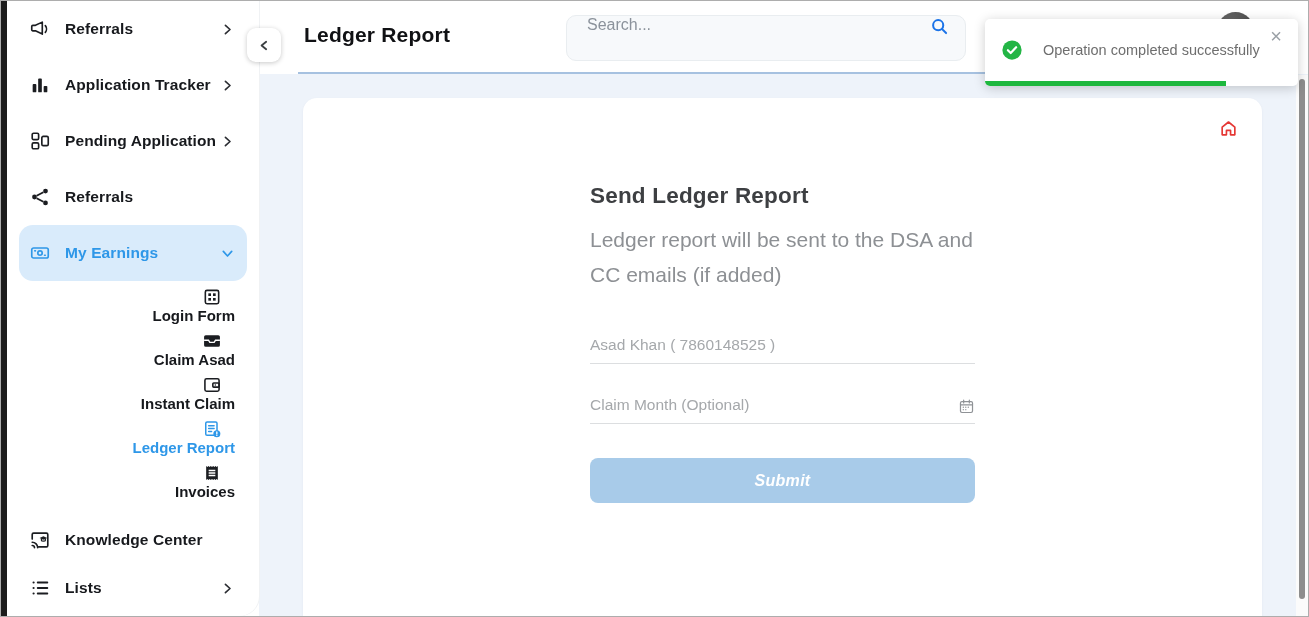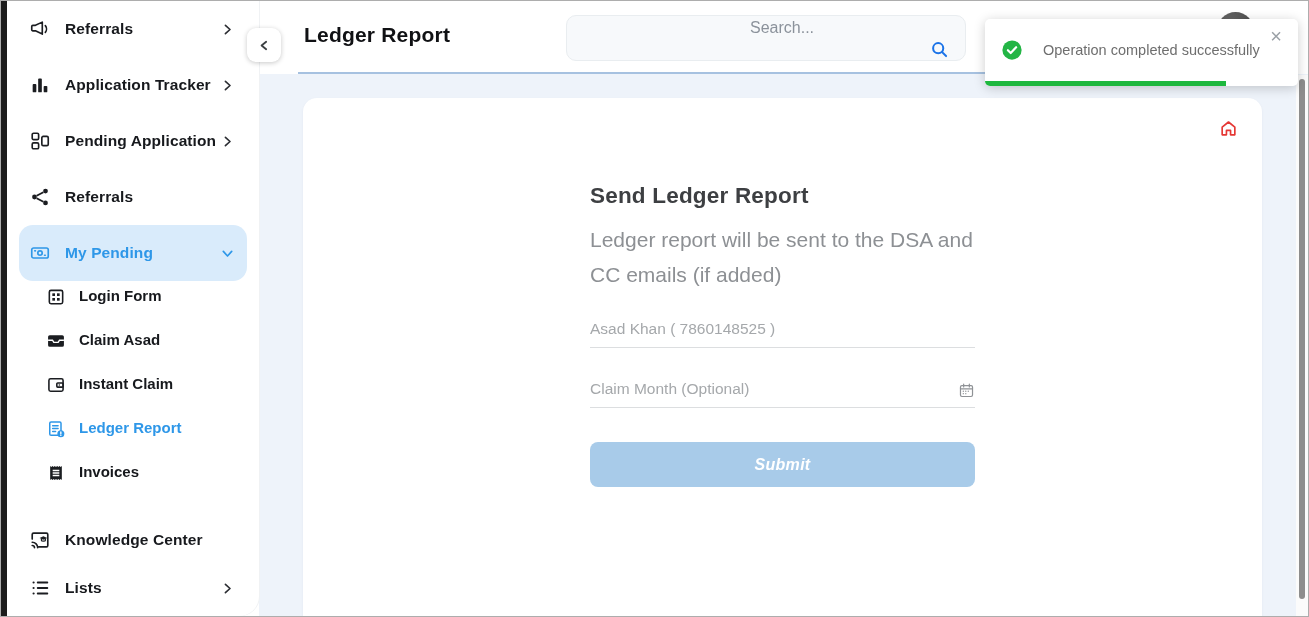--- a/index.html
+++ b/index.html
@@ -12,37 +12,37 @@
   .sidebar{position:absolute;left:6px;top:0;width:252px;height:100%;background:#fff;
            border-bottom-right-radius:20px;box-shadow:1px 0 0 #f0f2f4;z-index:2;}
   .nav-item{display:flex;align-items:center;height:56px;margin:0 12px;padding:0 12px 0 10px;
             border-radius:14px;color:#17191d;font-size:15.5px;font-weight:700;cursor:pointer;}
   .nav-item .nico{display:flex;align-items:center;justify-content:center;width:22px;margin-right:14px;color:#1b1d21;}
   .nav-item .nlabel{flex:1;letter-spacing:.1px;}
   .nav-item .chev{display:flex;align-items:center;color:#2c2e33;}
   .nav-item.active{background:#d9ebfb;}
   .nav-item.active,.nav-item.active .nico,.nav-item.active .chev{color:#2e97e8;}
   .sub-list{margin-top:6px;}
-  .sub-item{display:flex;align-items:flex-start;height:44px;margin:0 12px;padding:0 12px 0 27px;
-            border-radius:12px;color:#17191d;font-size:15px;font-weight:700;cursor:pointer;}
+  .sub-item{display:flex;align-items:flex-end;height:44px;margin:0 12px;padding:0 12px 0 27px;
+            border-radius:12px;color:#17191d;font-size:15px;font-weight:700;cursor:pointer;flex-direction:column;}
   .sub-item .nico{display:flex;align-items:center;justify-content:center;width:20px;margin-right:13px;color:#1b1d21;}
   .sub-item.active{color:#2e97e8;}
   .sub-item.active .nico{color:#2e97e8;}
   .nav-item.row-lists{height:42px;}
   .nav-item.row-kc{height:54px;margin-top:6px;}
   
   .main{position:absolute;left:258px;top:0;right:0;bottom:0;background:#eef3fa;}
   .hdr{position:relative;height:73px;background:#fff;}
   .hdr-divider{position:absolute;left:39px;right:12px;bottom:0;height:2px;background:#a6c1e0;}
   .collapse-btn{position:absolute;left:-12px;top:27px;width:34px;height:34px;background:#fff;border:none;
                 border-radius:9px;box-shadow:0 1px 5px rgba(0,0,0,.22);display:flex;align-items:center;
                 justify-content:center;cursor:pointer;z-index:3;color:#3c4043;}
   .page-title{position:absolute;left:45px;top:22px;font-size:21px;font-weight:800;color:#101114;letter-spacing:.2px;}
   .search-box{position:absolute;left:307px;top:14px;width:400px;height:46px;background:#f7f9fb;
-              border:1px solid #e9edf0;border-radius:10px;display:flex;align-items:flex-end;box-sizing:border-box;flex-direction:column;}
+              border:1px solid #e9edf0;border-radius:10px;display:flex;align-items:flex-start;box-sizing:border-box;}
   .search-box input{flex:1;border:none;outline:none;background:transparent;padding:0 8px 0 20px;
                     font-size:16px;color:#5f6670;font-family:"Liberation Sans",sans-serif;}
   .search-box input::placeholder{color:#8b929b;}
   .search-ico{display:flex;align-items:center;padding-right:15px;cursor:pointer;}
   .hidden-action-btn{position:absolute;left:817px;top:20px;width:117px;height:40px;background:#fff;
                      border:2px solid #1b76d2;border-radius:9px;z-index:1;cursor:pointer;}
   .avatar{position:absolute;left:958px;top:11px;width:37px;height:37px;border-radius:50%;
           background:radial-gradient(circle at 35% 30%,#6b6b6b,#3c3c3c);z-index:1;cursor:pointer;}
   
   .toast{position:absolute;left:726px;top:18px;width:313px;height:67px;background:#fff;border-radius:5px;
@@ -56,21 +56,21 @@
   .scroll-track{position:absolute;right:0;top:74px;bottom:0;width:12px;background:#fbfbfb;}
   .scroll-thumb{position:absolute;right:3px;top:4px;width:6px;height:520px;background:#8d8d8d;border-radius:3px;cursor:grab;}
   
   .card{position:absolute;left:44px;right:46px;top:97px;height:560px;background:#fff;border-radius:14px;
         box-shadow:0 1px 3px rgba(15,40,80,.05);}
   .home-btn{position:absolute;right:24px;top:21px;background:none;border:none;cursor:pointer;padding:0;color:#e53734;}
   .form-col{width:385px;margin:85px auto 0 auto;}
   .form-title{font-size:22.5px;font-weight:800;color:#3d3f42;letter-spacing:.2px;}
   .form-sub{margin-top:14px;font-size:21px;line-height:1.65;color:#8d9094;}
   .field{position:relative;margin-top:32px;border-bottom:1px solid #dcdee0;padding-bottom:9px;}
-  .field.first{margin-top:28px;}
+  .field.first{margin-top:44px;}
   .field input{width:100%;border:none;outline:none;background:transparent;font-size:15.5px;color:#a5a8ab;
                padding:0 28px 0 0;box-sizing:border-box;font-family:"Liberation Sans",sans-serif;}
   .field input::placeholder{color:#a5a8ab;}
   .field .f-ico{position:absolute;right:0;bottom:8px;display:flex;align-items:center;cursor:pointer;}
   .submit-btn{display:block;width:100%;margin-top:34px;height:45px;border:none;border-radius:8px;
               background:#a8cbe9;color:#fff;font-size:16px;font-weight:700;letter-spacing:.3px;
               font-family:"Liberation Sans",sans-serif;cursor:default;font-style:italic;}
 </style>
 </head>
 <body>
@@ -135,21 +135,21 @@
       <span class="nlabel">Referrals</span>
     </div>
     <div class="nav-item active">
       <span class="nico">
         <svg width="22" height="22" viewBox="0 0 24 24" fill="none" stroke="currentColor" stroke-width="1.8" stroke-linejoin="round">
             <rect x="3" y="6.5" width="18" height="11" rx="2"></rect>
             <circle cx="12" cy="12" r="2.4"></circle>
             <path d="M6.3 9.6 h.7 M17 14.4 h.7" stroke-linecap="round"></path>
           </svg>
       </span>
-      <span class="nlabel">My Pending</span>
+      <span class="nlabel">My Earnings</span>
       <span class="chev">
         <svg width="15" height="15" viewBox="0 0 18 18" fill="none" stroke="currentColor" stroke-width="2" stroke-linecap="round" stroke-linejoin="round">
             <polyline points="4 6.5, 9 12, 14 6.5"></polyline>
           </svg>
       </span>
     </div>
 
     <div class="sub-list">
       <div class="sub-item">
         <span class="nico">

